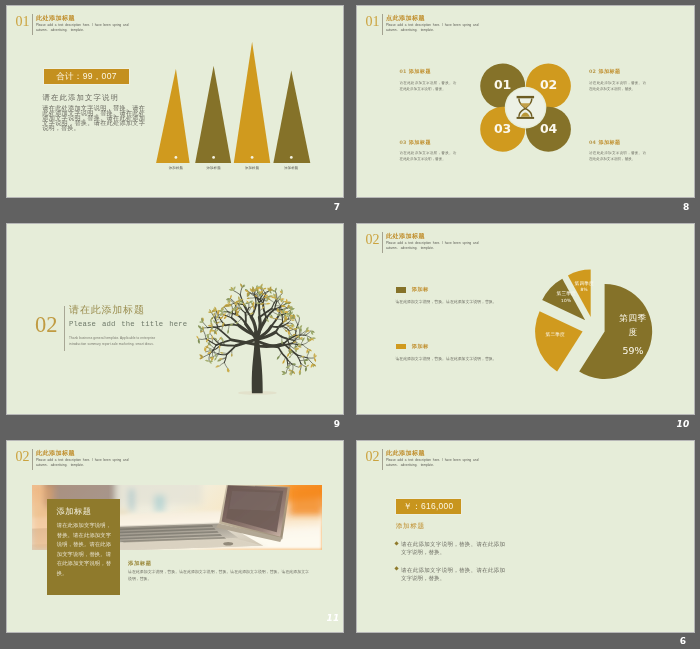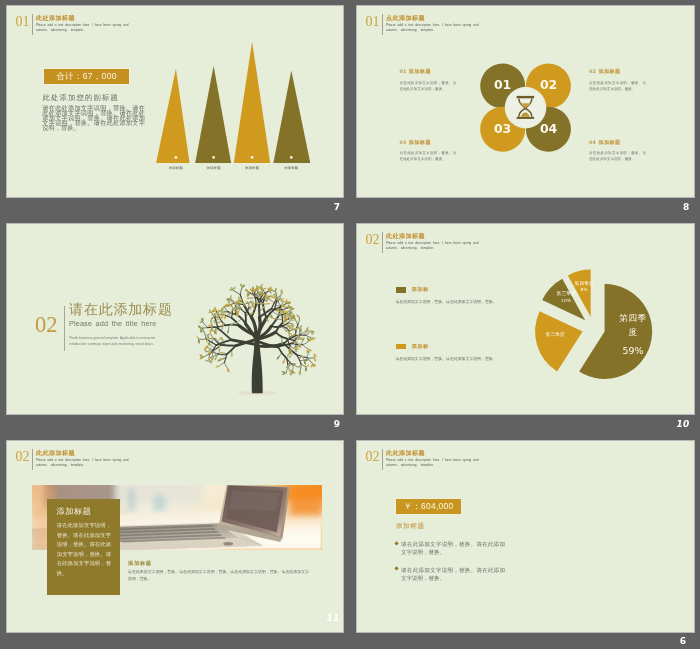--- a/index.html
+++ b/index.html
@@ -76,24 +76,24 @@
               letter-spacing:.02px;margin-top:2.4px;}
   .s8-cap.c1{left:42.4px;top:53.3px;}
   .s8-cap.c2{left:232px;top:53.3px;}
   .s8-cap.c3{left:42.4px;top:123.6px;}
   .s8-cap.c4{left:232px;top:123.6px;}
 
   
   .s9-num{position:absolute;left:27.9px;top:92px;font-family:"Liberation Serif",serif;
           font-size:22.5px;color:#c09b42;line-height:18px;}
   .s9-bar{position:absolute;left:56.9px;top:82px;width:1px;height:44.6px;background:#a8a795;}
-  .s9-cn{position:absolute;left:62.1px;top:79.5px;font-size:14px;color:#9b8e50;letter-spacing:.8px;
+  .s9-cn{position:absolute;left:62.1px;top:79.5px;font-size:10px;color:#9b8e50;letter-spacing:.8px;
          line-height:11px;font-family:Liberation Serif, serif;}
   .s9-en{position:absolute;left:61.9px;top:95.4px;font-size:7.3px;color:#6f7a6a;letter-spacing:.15px;
-         word-spacing:1.3px;line-height:10px;font-family:Liberation Sans, sans-serif;}
+         word-spacing:1.3px;line-height:10px;font-family:Liberation Mono, monospace;}
   .s9-sub{position:absolute;left:62px;top:111px;width:102px;font-size:3.1px;line-height:6.2px;
           color:#77776c;letter-spacing:.12px;}
   .s9-tree{position:absolute;left:187.1px;top:54.2px;width:125.8px;height:120.5px;}
 
   
   .s10-leg{position:absolute;width:121px;}
   .s10-leg .sw{position:absolute;left:0;top:0;width:10.1px;height:5.4px;}
   .s10-leg .sw1{background:#857229;}
   .s10-leg .sw2{background:#d09a1e;}
   .s10-leg .lt{position:absolute;left:16.1px;top:-1px;font-size:5.2px;color:#c08f2e;
@@ -153,23 +153,23 @@
       <div class="num">01</div>
       <div class="bar"></div>
       <div class="t1">此处添加标题</div>
       <div class="t2">
           <span class="l1">Please  add a text description here.  I have been spring and</span>
           <span class="l2">autumn.  advertising.  template.</span>
         </div>
     </div>
 
     <div class="s7-badge">
-      <span>合计：67，000</span>
-    </div>
-    <div class="s7-sub">此处添加您的副标题</div>
+      <span>合计：99，007</span>
+    </div>
+    <div class="s7-sub">请在此添加文字说明</div>
     <div class="s7-body">请在此处添加文字说明，替换。请在此处添加文字说明，替换。请在此处添加文字说明，替换。请在此处添加文字说明，替换。请在此处添加文字说明，替换。</div>
 
     <svg class="s7-chart" viewBox="0 0 164 121" shape-rendering="geometricPrecision">
       <polygon points="23.9,26.8 37.6,121 4.1,121" fill="#d09a1e"></polygon>
       <polygon points="61.6,23.7 79.1,121 43.2,121" fill="#857229"></polygon>
       <polygon points="100.1,-0.2 118.2,121 81.8,121" fill="#d09a1e"></polygon>
       <polygon points="139.3,28.5 158.3,121 121.4,121" fill="#857229"></polygon>
       <circle cx="23.9" cy="115.4" r="1.4" fill="#f4f2e2"></circle>
       <circle cx="61.6" cy="115.4" r="1.4" fill="#f4f2e2"></circle>
       <circle cx="100.1" cy="115.4" r="1.4" fill="#f4f2e2"></circle>
@@ -439,21 +439,21 @@
       <div class="num">02</div>
       <div class="bar"></div>
       <div class="t1">此此添加标题</div>
       <div class="t2">
           <span class="l1">Please  add a text description here.  I have been spring and</span>
           <span class="l2">autumn.  advertising.  template.</span>
         </div>
     </div>
 
     <div class="s12-col col1">
-      <div class="s12-badge b1">￥：604,000</div>
+      <div class="s12-badge b1">￥：616,000</div>
       <div class="s12-title">添加标题</div>
       <div class="s12-bul">
         <span class="dia"></span>
         <span class="bx">请在此添加文字说明，替换。请在此添加文字说明，替换。</span>
       </div>
       <div class="s12-bul">
         <span class="dia"></span>
         <span class="bx">请在此添加文字说明，替换。请在此添加文字说明，替换。</span>
       </div>
     </div>

